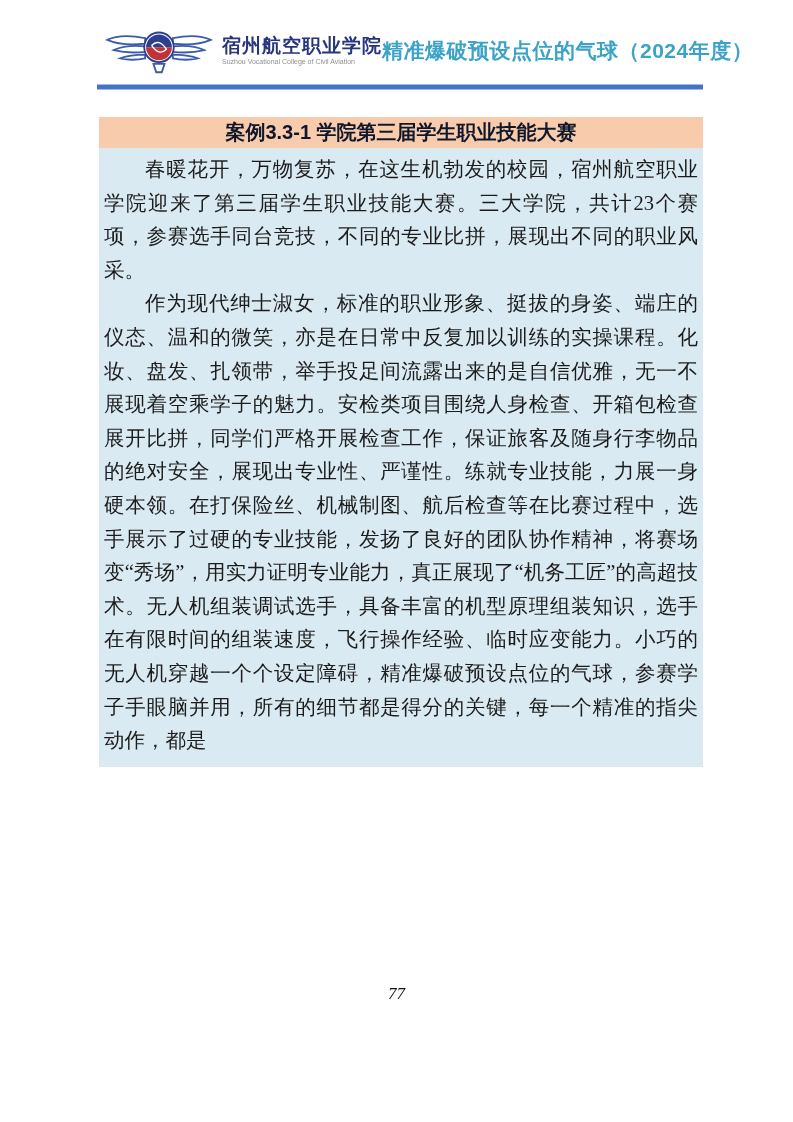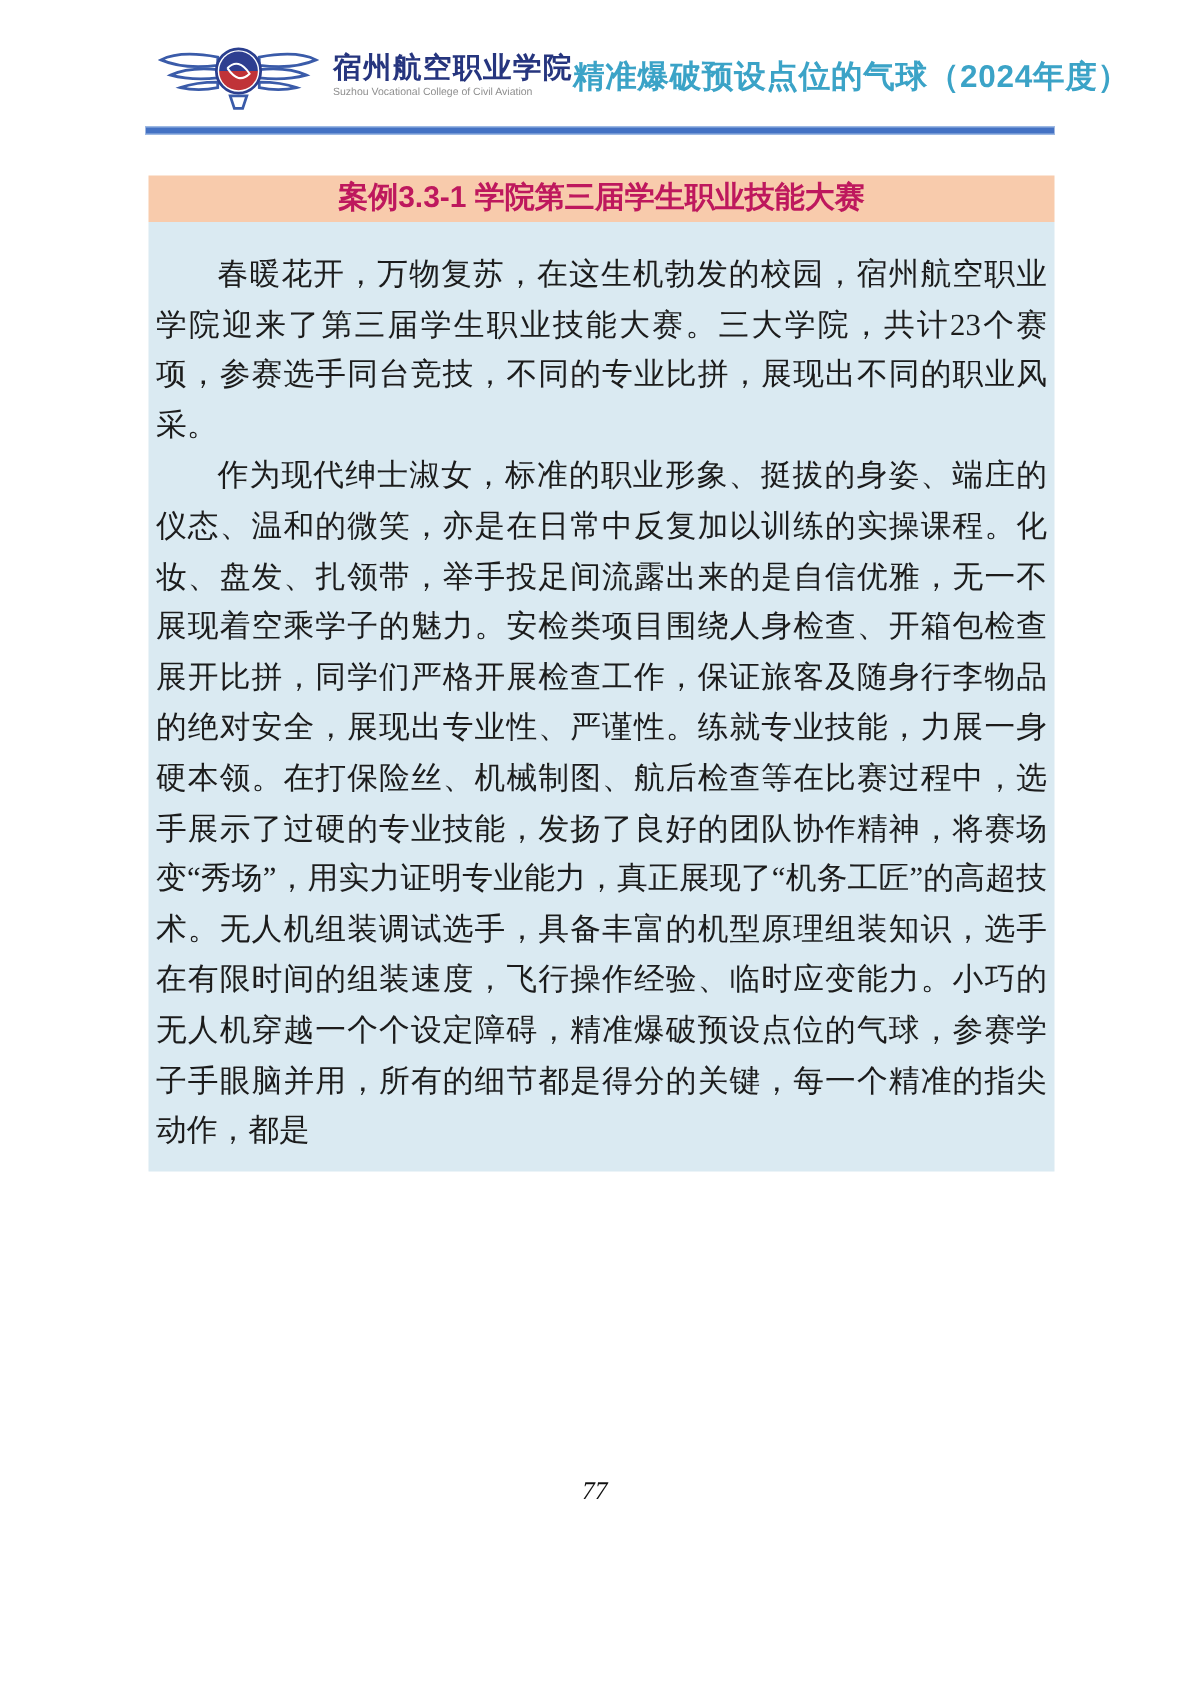--- a/index.html
+++ b/index.html
@@ -60,25 +60,25 @@
     font-size:21px;line-height:37px;
     text-align:justify;text-indent:2em;
     color:var(--body-text);
   }
   .case-box{margin-top:21px;}
   .case-title{
     height:31px;line-height:31px;
     background:var(--case-title-bg);
     text-align:center;
     font-family:"Liberation Sans","DejaVu Sans",sans-serif;
-    font-weight:bold;font-size:20px;color:#be185d;
+    font-weight:bold;font-size:20px;color:#0f172a;
   }
   .case-body{
     background:var(--case-body-bg);
-    padding:19px 5px 9px 5px;
+    padding:5px 5px 9px 5px;
   }
   .case-body p{
     margin:0;
     font-size:20.5px;line-height:33.6px;
     text-align:justify;text-indent:2em;
     color:var(--body-text);
   }
   
   .footer{
     position:absolute;top:984px;left:0;width:100%;

